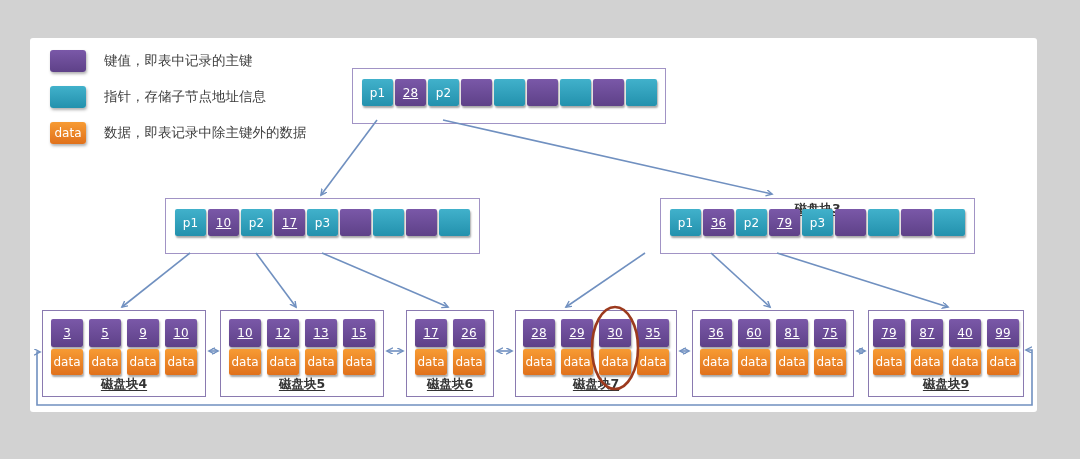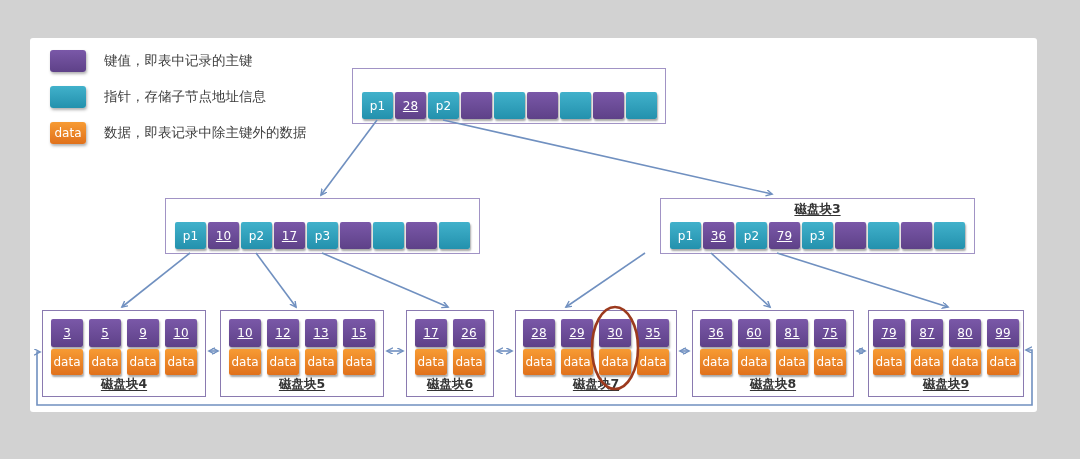--- a/index.html
+++ b/index.html
@@ -30,21 +30,21 @@
   
   .iblock{
     position:absolute;height:54px;
     background:#fff;border:1px solid #a193c5;
   }
   .iblock .title,.leaf .title{
     text-align:center;font-size:12.5px;font-weight:600;color:#333;
     text-decoration:underline;text-underline-offset:2px;
   }
   .iblock .title{margin-top:2px;}
-  .cells{position:absolute;left:9px;top:23px;display:flex;gap:2px;}
+  .cells{position:absolute;left:9px;top:10px;display:flex;gap:2px;}
   .cell{
     width:31px;height:27px;border-radius:2px;
     display:flex;align-items:center;justify-content:center;
     color:#fff;font-size:12px;
     box-shadow:1px 2px 2px rgba(60,60,60,.45);
   }
   .cell.key{background:linear-gradient(180deg,#7a58a8,#5e4188);text-decoration:underline;}
   .cell.pointer{background:linear-gradient(180deg,#41b1cb,#2391ad);}
   .cell.data{background:linear-gradient(180deg,#f79b33,#e0711c);}
   
@@ -213,34 +213,33 @@
         </div>
         <div class="leaf-col">
           <div class="cell key">81</div>
           <div class="cell data">data</div>
         </div>
         <div class="leaf-col">
           <div class="cell key">75</div>
           <div class="cell data">data</div>
         </div>
       </div>
-    <div class="title">磁盘块8</div>
   </div>
   <div class="leaf" style="left:868px;width:156px;">
     <div class="leaf-cols">
         <div class="leaf-col">
           <div class="cell key">79</div>
           <div class="cell data">data</div>
         </div>
         <div class="leaf-col">
           <div class="cell key">87</div>
           <div class="cell data">data</div>
         </div>
         <div class="leaf-col">
-          <div class="cell key">80</div>
+          <div class="cell key">40</div>
           <div class="cell data">data</div>
         </div>
         <div class="leaf-col">
           <div class="cell key">99</div>
           <div class="cell data">data</div>
         </div>
       </div>
     <div class="title">磁盘块9</div>
   </div>
 

